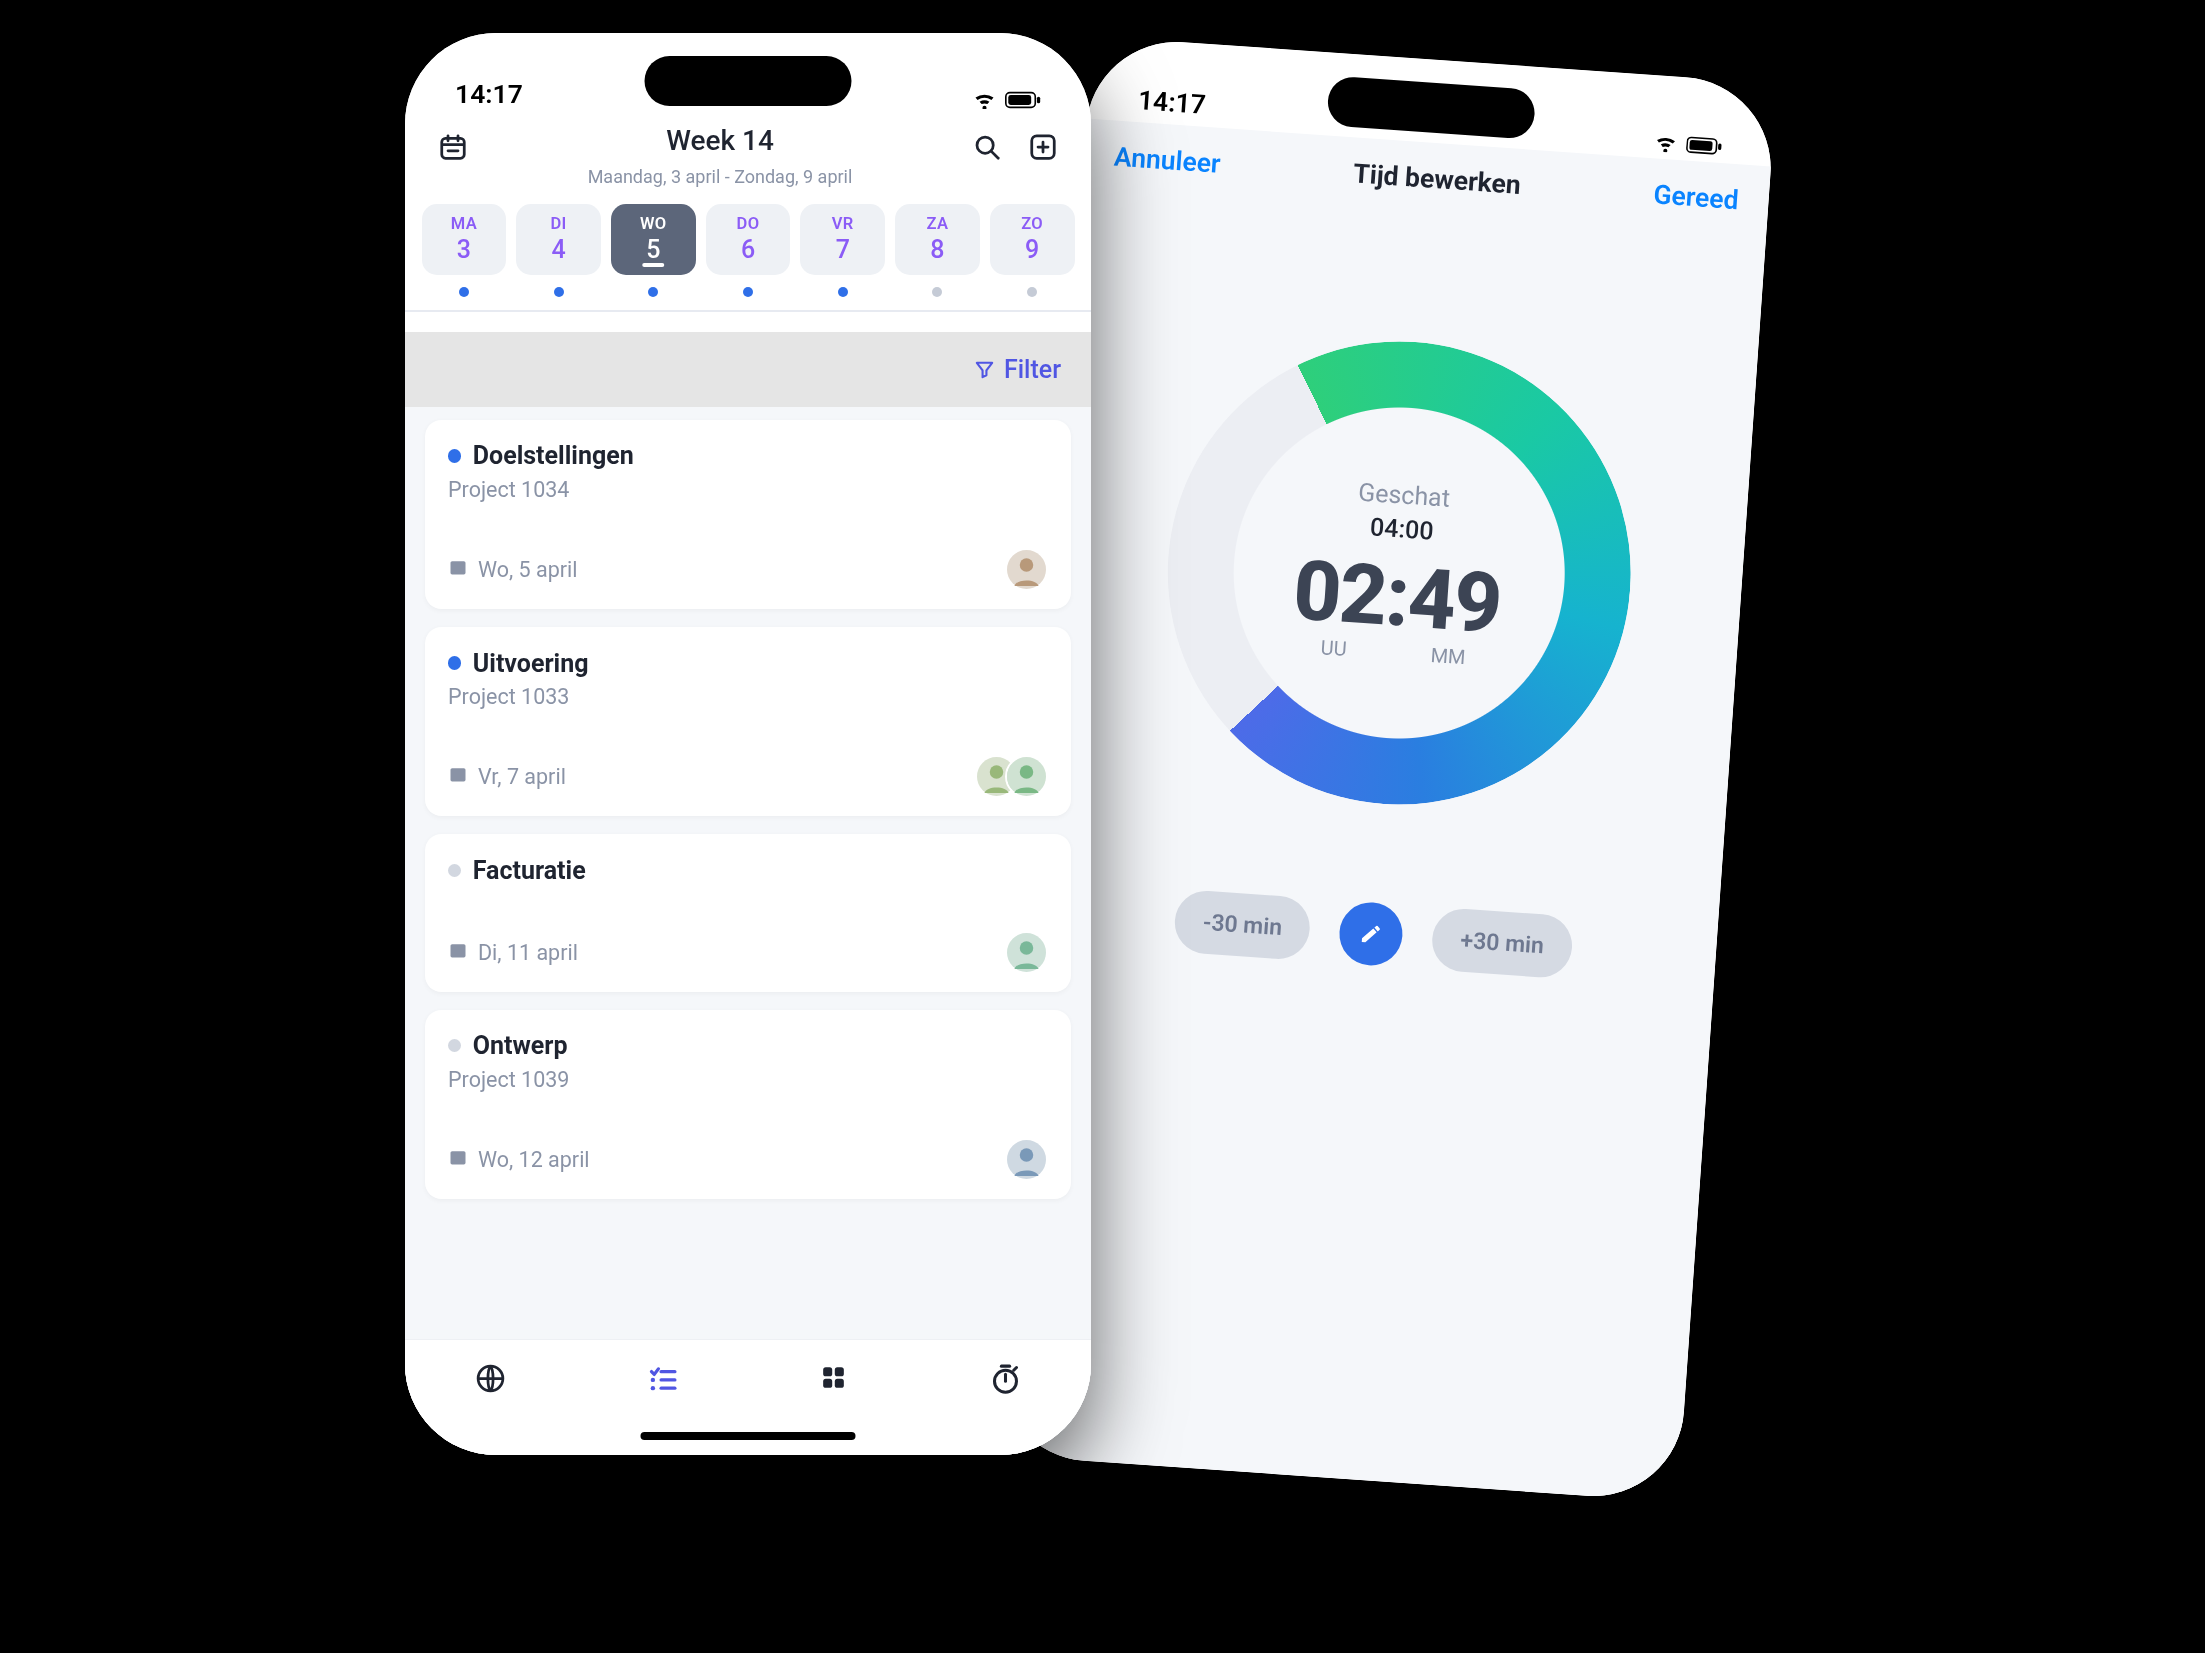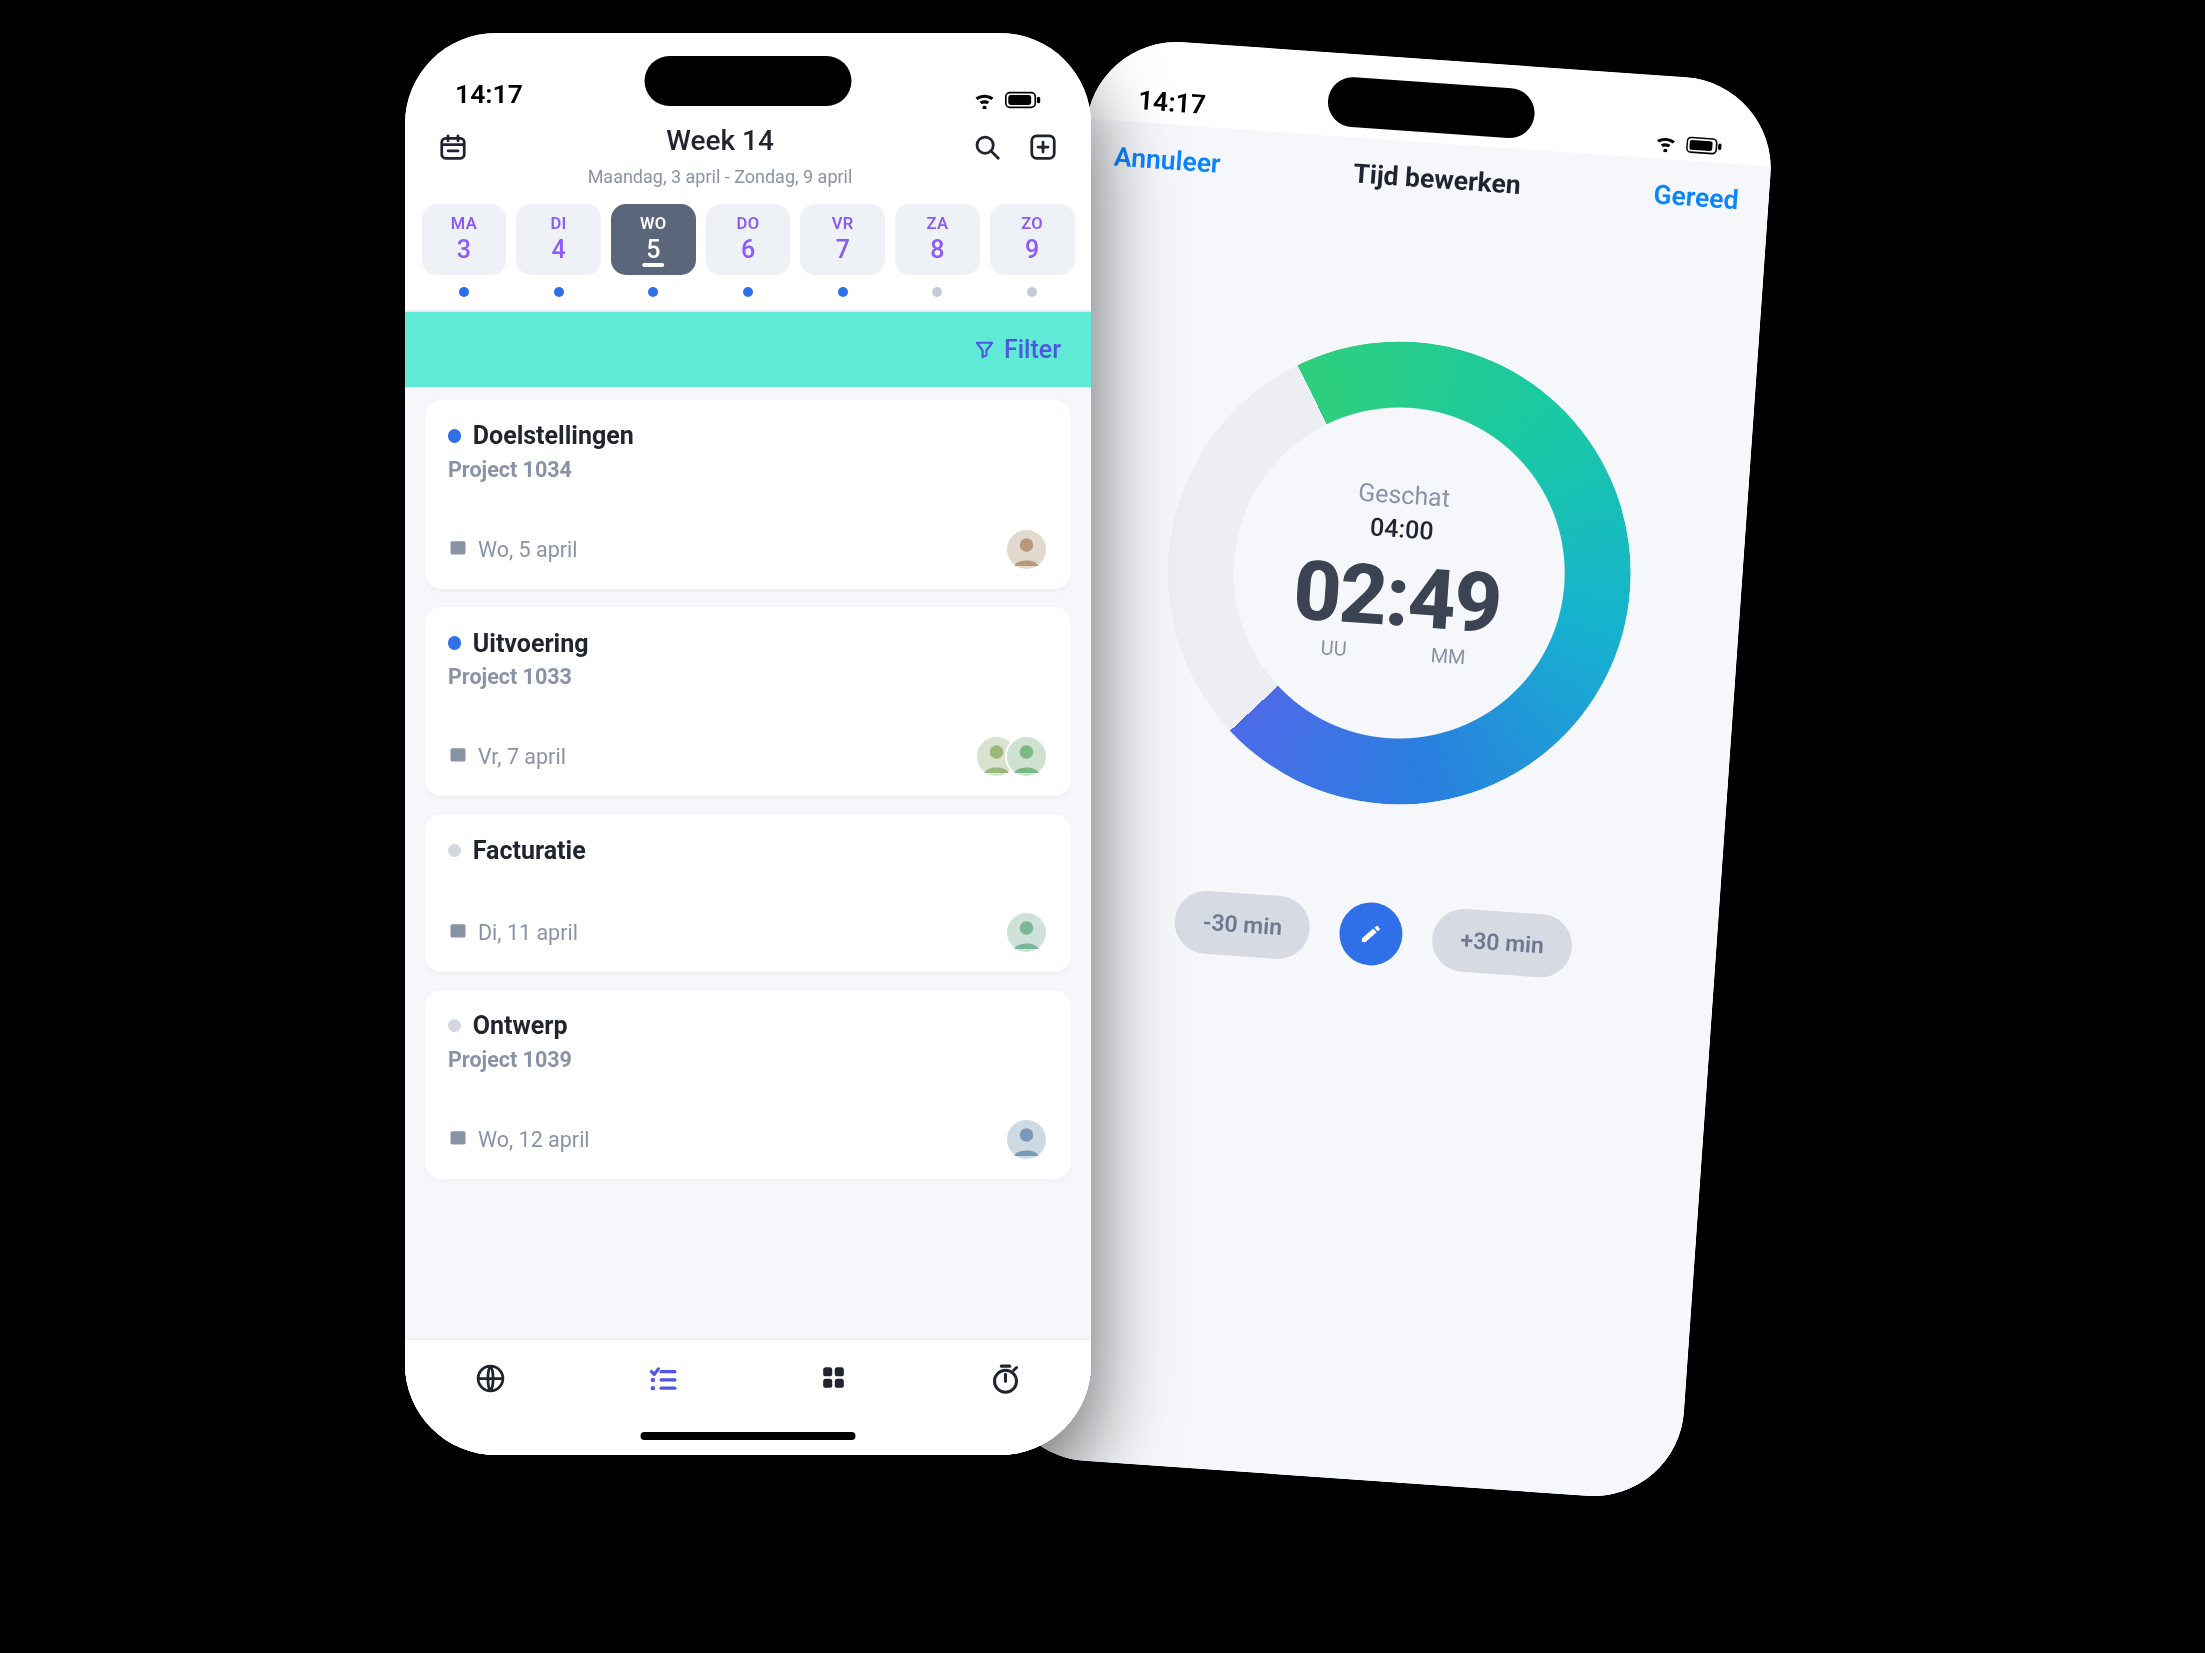--- a/index.html
+++ b/index.html
@@ -140,21 +140,22 @@
   }
   .day-dot.blue { background: var(--blue); }
   .day-dot.grey { background: #c5cbd6; }
 
   .divider { height: 1.7px; background: #e7eaf1; margin-top: 5px; }
 
   
   .filter-row {
     display: flex; justify-content: flex-end;
     padding: 23px 30px;
-    background: #5eead4;
+    background: #e5e5e5;
+    margin-top: 20px;
   }
   .filter-btn {
     display: flex; align-items: center; gap: 8.3px;
     color: var(--accent); font-size: 25px; font-weight: 500;
   }
 
   
   .list {
     flex: 1;
     background: var(--screen-bg);
@@ -166,21 +167,21 @@
     border-radius: 16.5px;
     padding: 21.5px 23px 18px;
     margin-bottom: 18px;
     box-shadow: 0 1.7px 5px rgba(0,0,0,.04);
   }
   .card-title-row { display: flex; align-items: center; gap: 11.6px; }
   .status-dot { width: 13.2px; height: 13.2px; border-radius: 50%; }
   .status-dot.blue { background: var(--blue); }
   .status-dot.grey { background: #d2d7e0; }
   .card-title { font-size: 25px; font-weight: 700; color: var(--text); }
-  .card-sub { font-size: 21.5px; color: var(--muted); margin-top: 6.6px; font-weight: bold; }
+  .card-sub { font-size: 21.5px; color: var(--muted); margin-top: 6.6px; }
   .card-footer {
     display: flex; align-items: center; justify-content: space-between;
     margin-top: 46px;
   }
   .card-date { display: flex; align-items: center; gap: 10px; color: var(--muted); font-size: 21.5px; }
   .avatars { display: flex; }
   .avatar {
     width: 43px; height: 43px; border-radius: 50%;
     border: 2.5px solid #fff;
     margin-left: -13.2px;

